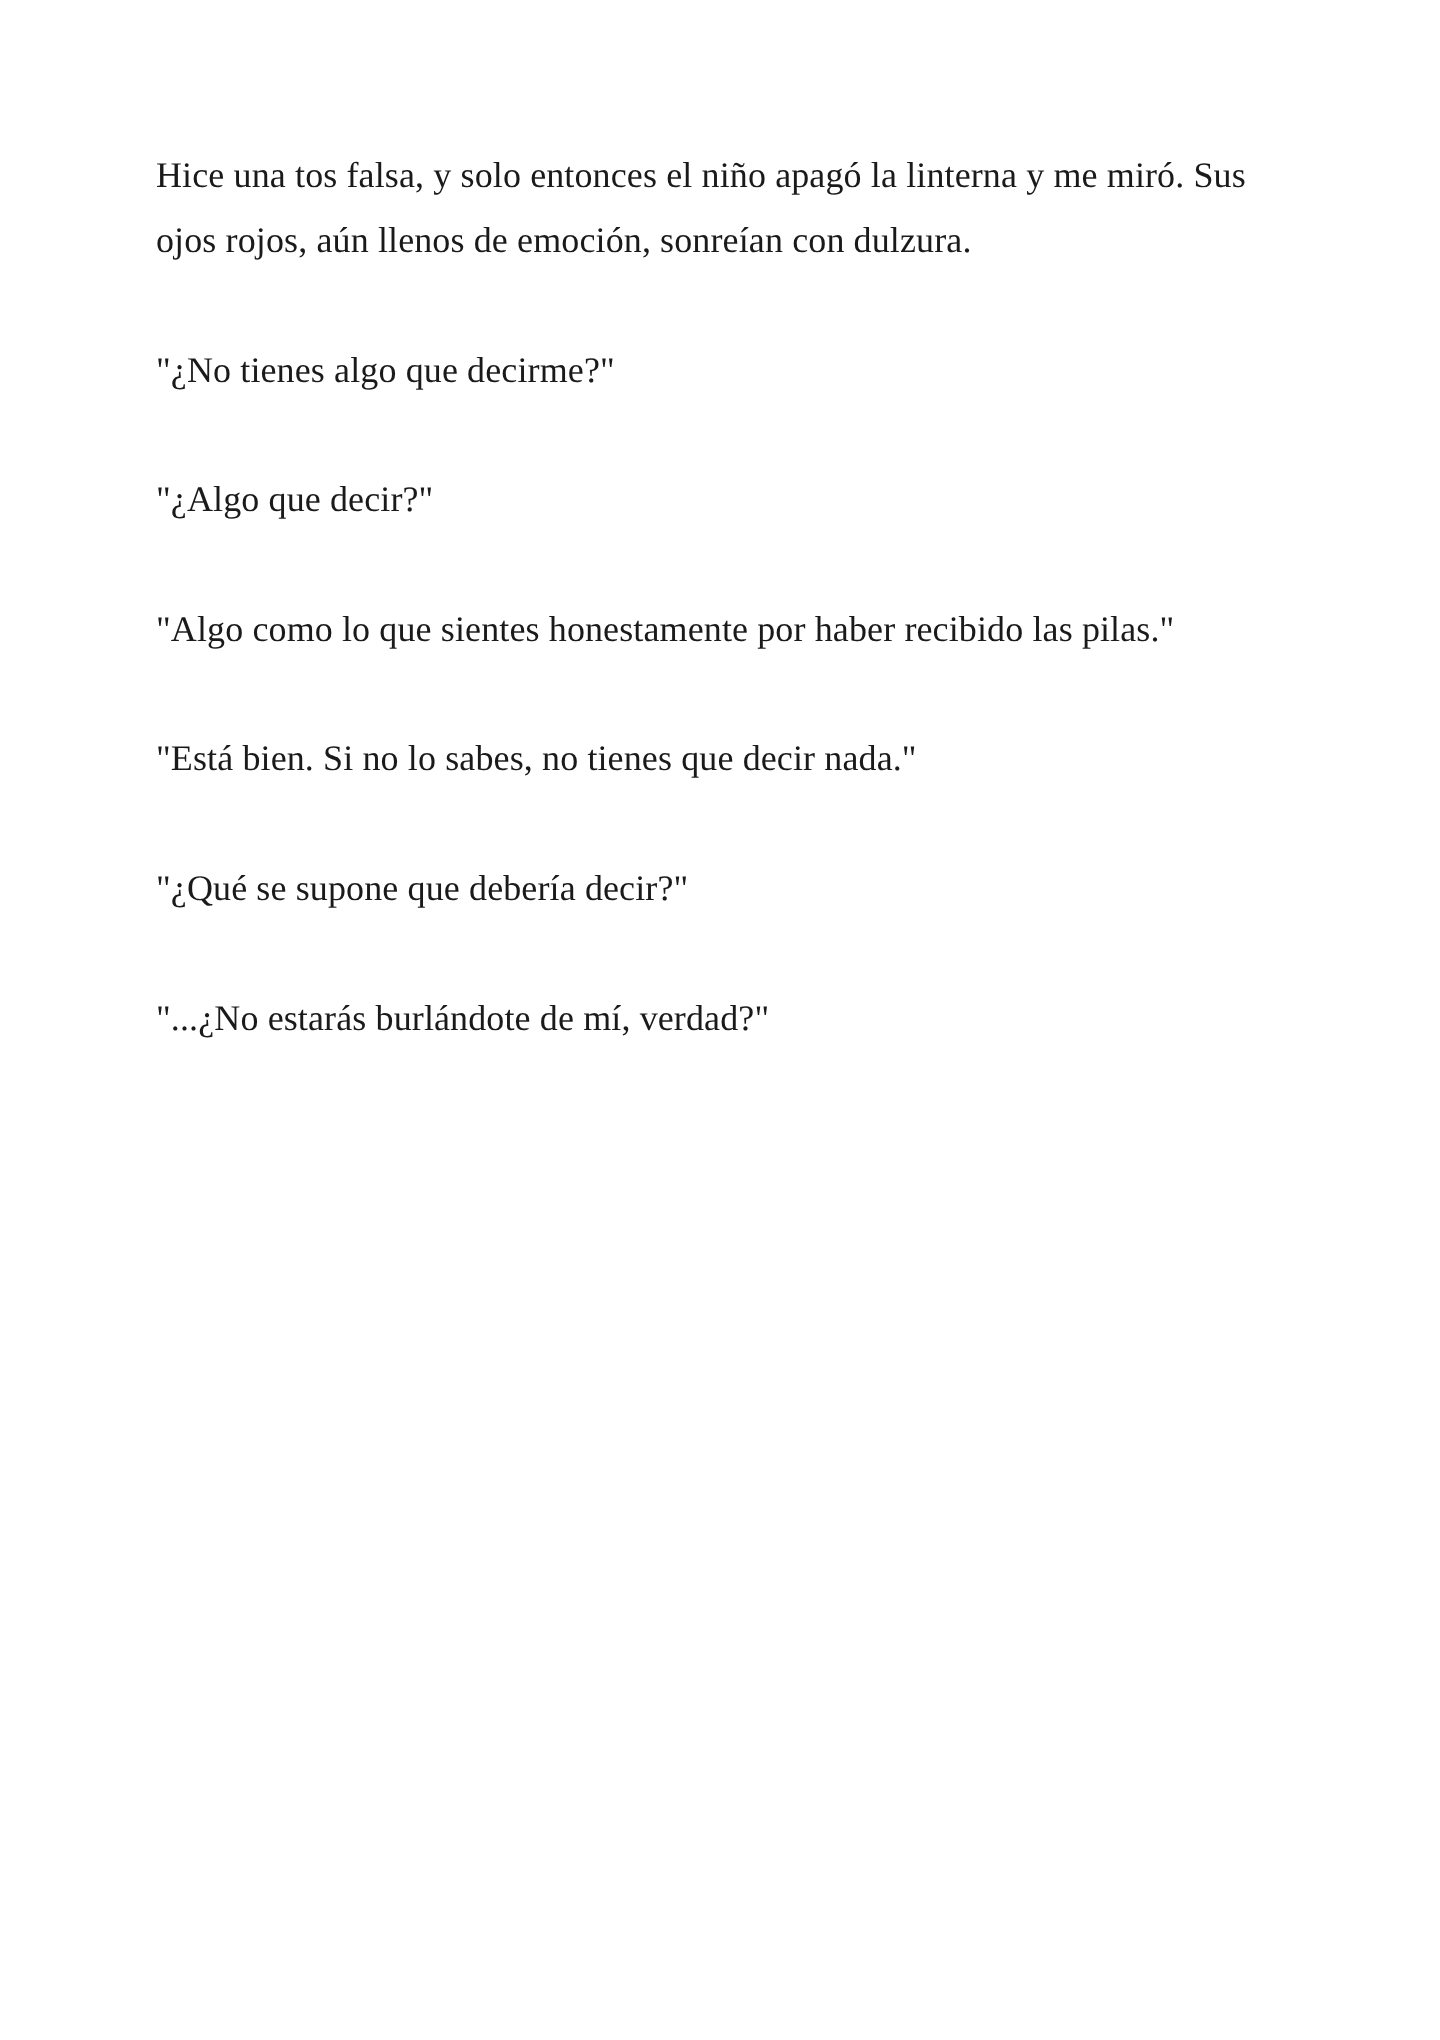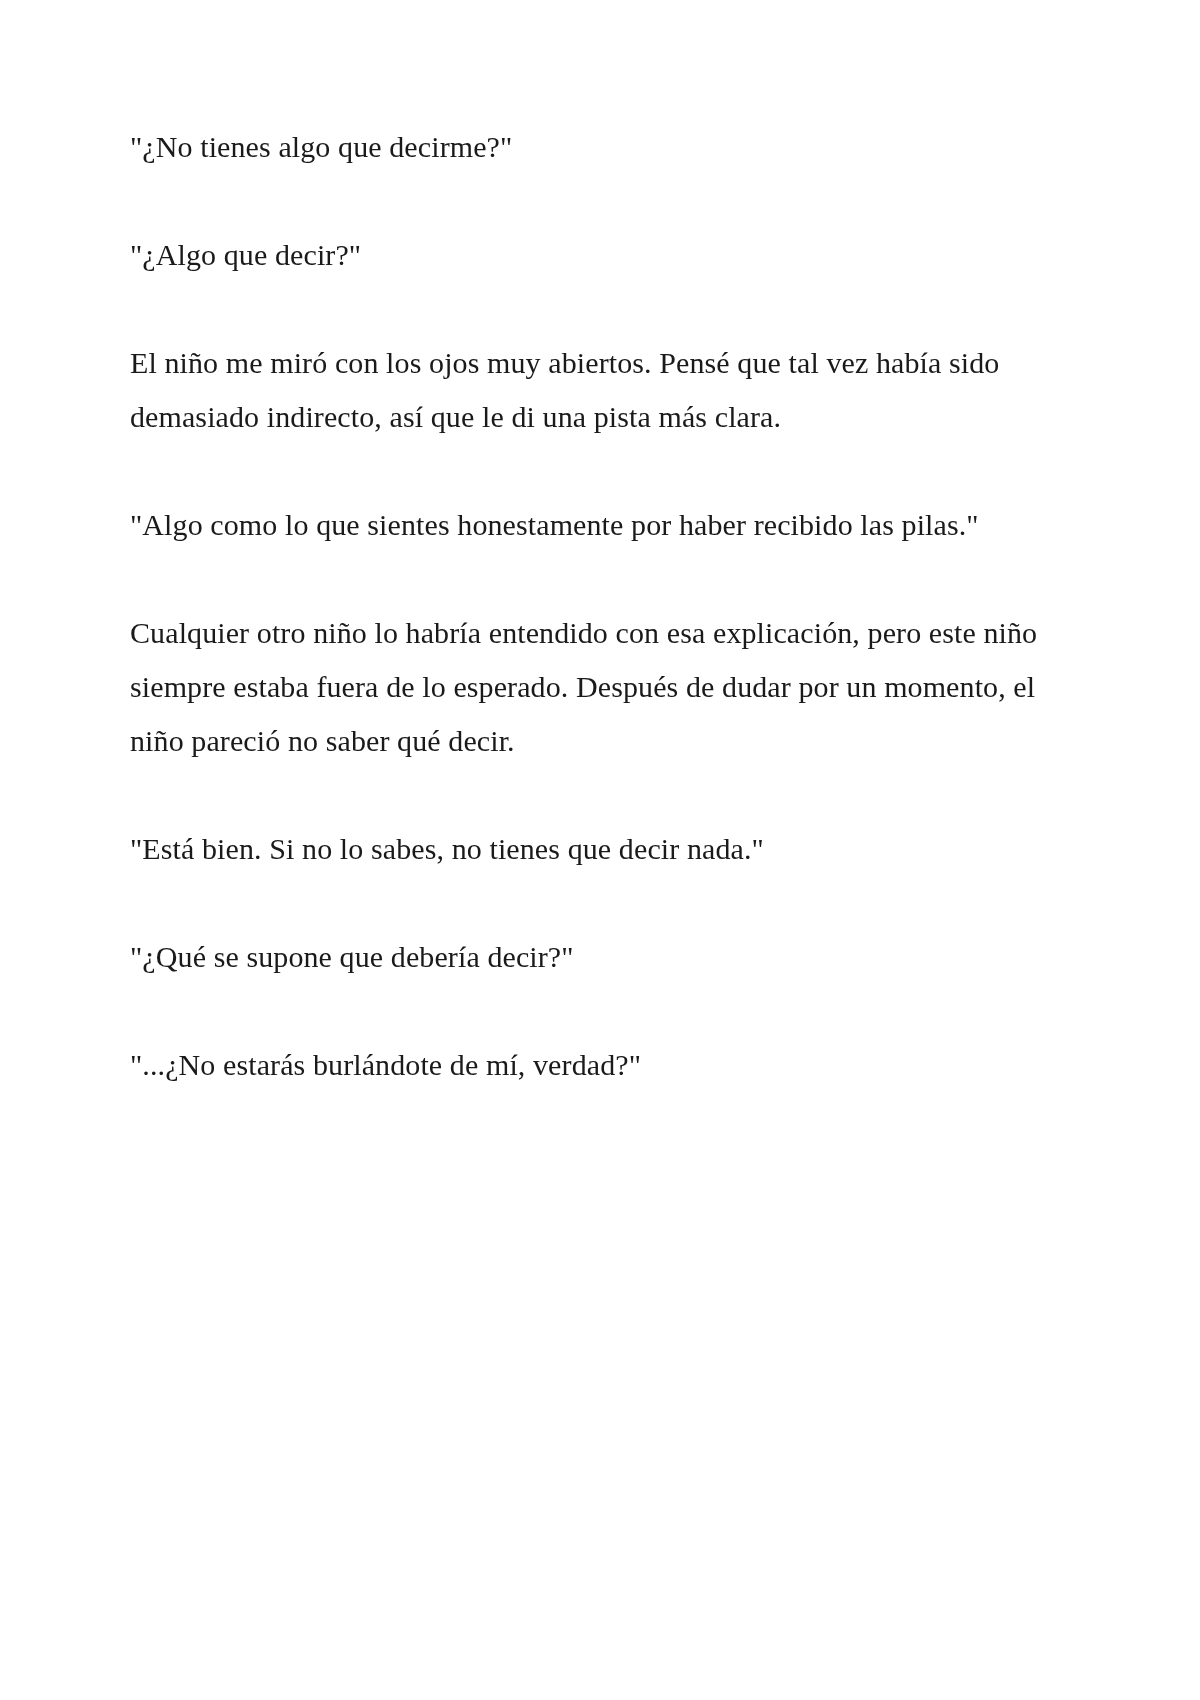--- a/index.html
+++ b/index.html
@@ -26,21 +26,20 @@
     }
     .para {
       margin: 0 0 54px 0;
       padding: 0;
     }
   </style>
 </head>
 <body>
 
 <div class="page">
+  <p class="para">Hice una tos falsa, y solo entonces el niño apagó la linterna y me miró. Sus ojos rojos, aún llenos de emoción, sonreían con dulzura.</p>
   <p class="para">"¿No tienes algo que decirme?"</p>
   <p class="para">"¿Algo que decir?"</p>
-  <p class="para">El niño me miró con los ojos muy abiertos. Pensé que tal vez había sido demasiado indirecto, así que le di una pista más clara.</p>
   <p class="para">"Algo como lo que sientes honestamente por haber recibido las pilas."</p>
-  <p class="para">Cualquier otro niño lo habría entendido con esa explicación, pero este niño siempre estaba fuera de lo esperado. Después de dudar por un momento, el niño pareció no saber qué decir.</p>
   <p class="para">"Está bien. Si no lo sabes, no tienes que decir nada."</p>
   <p class="para">"¿Qué se supone que debería decir?"</p>
   <p class="para">"...¿No estarás burlándote de mí, verdad?"</p>
 </div>
 
 </body></html>

